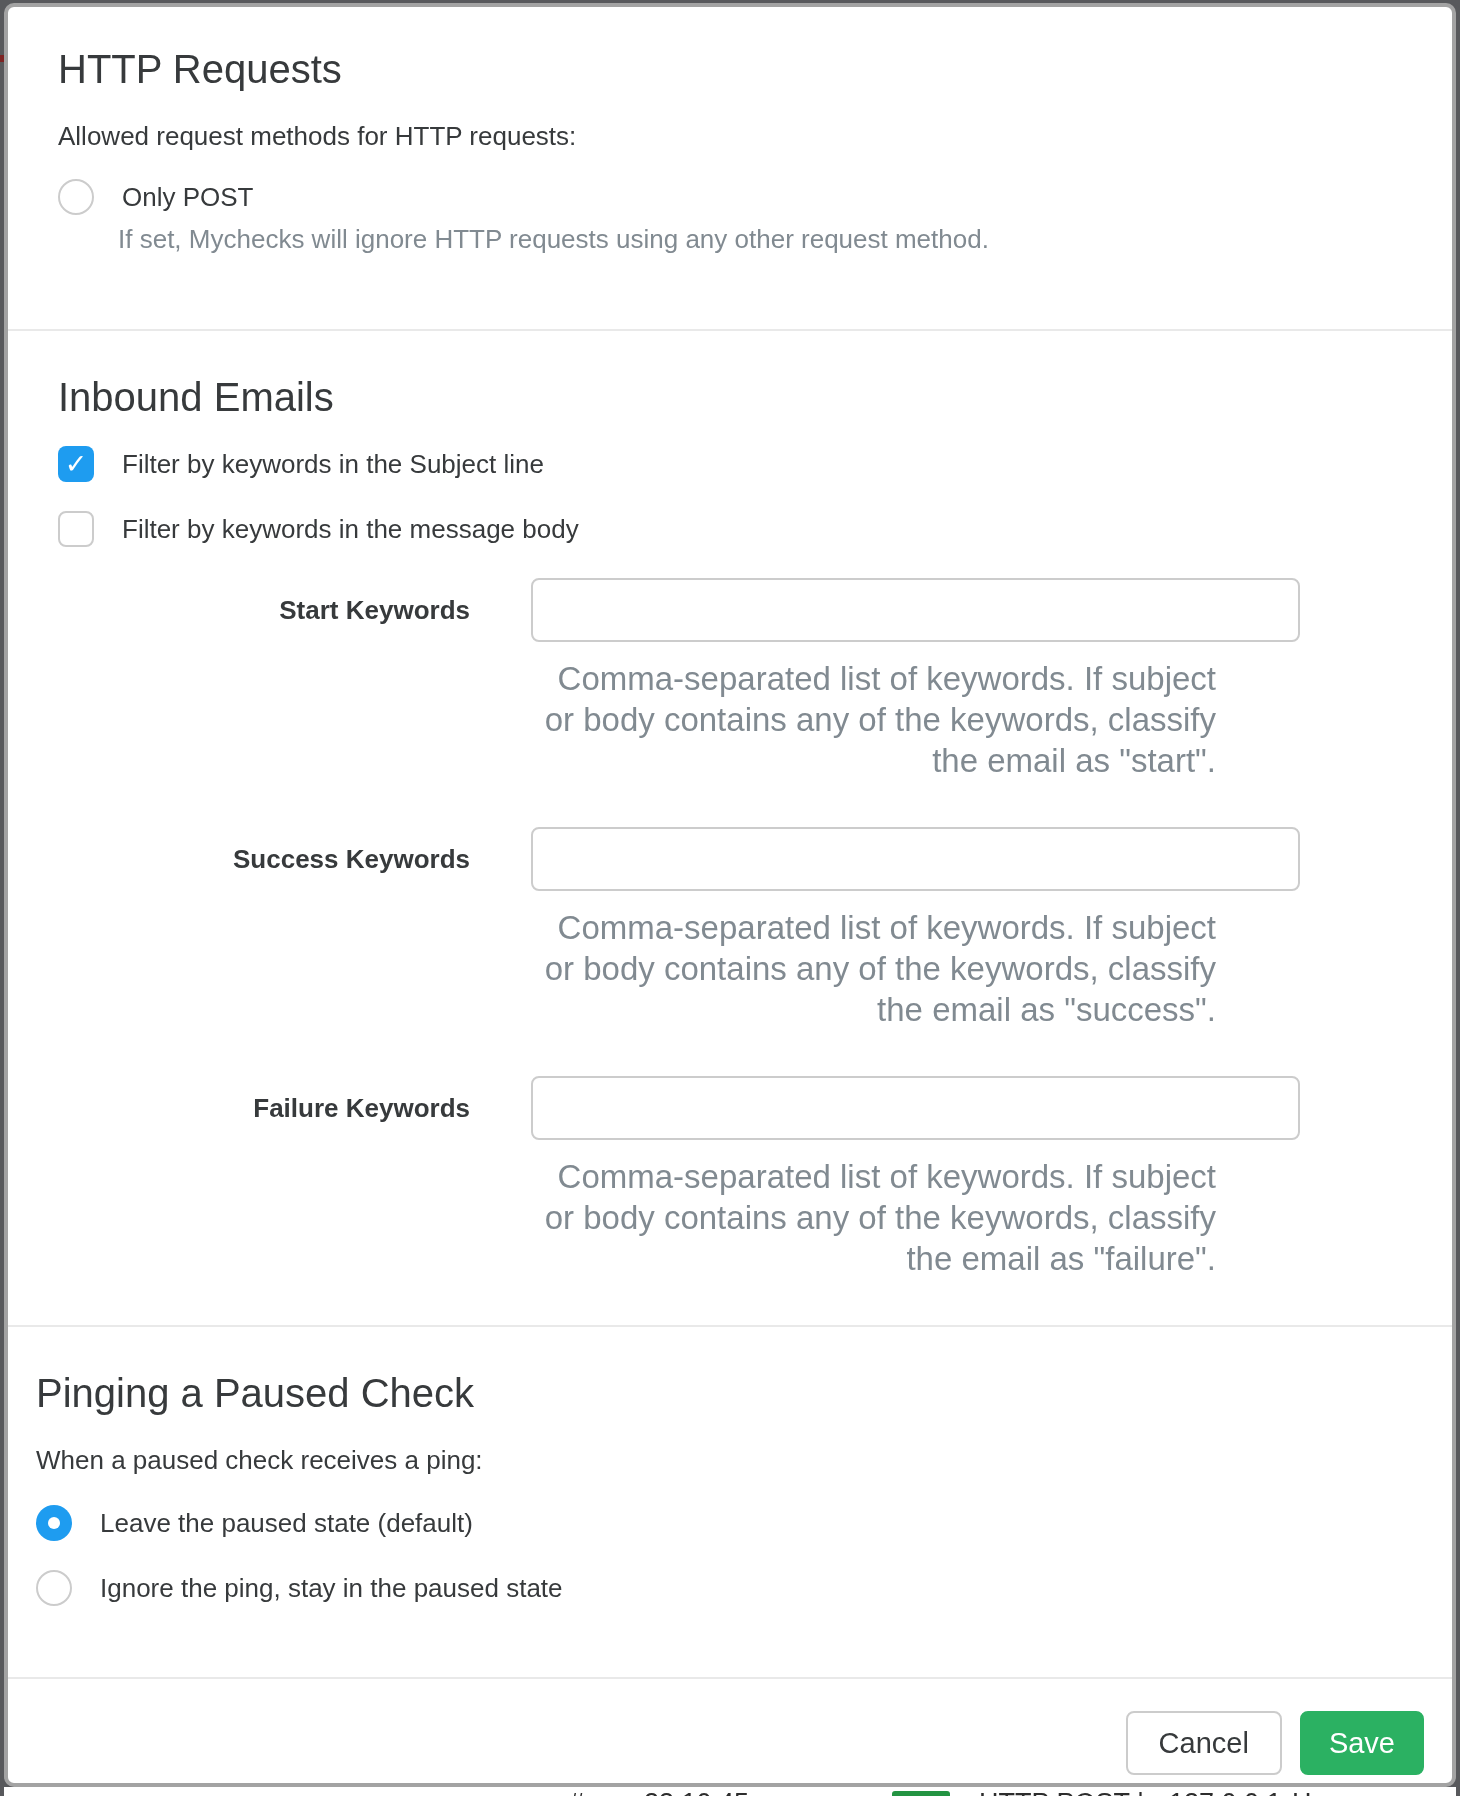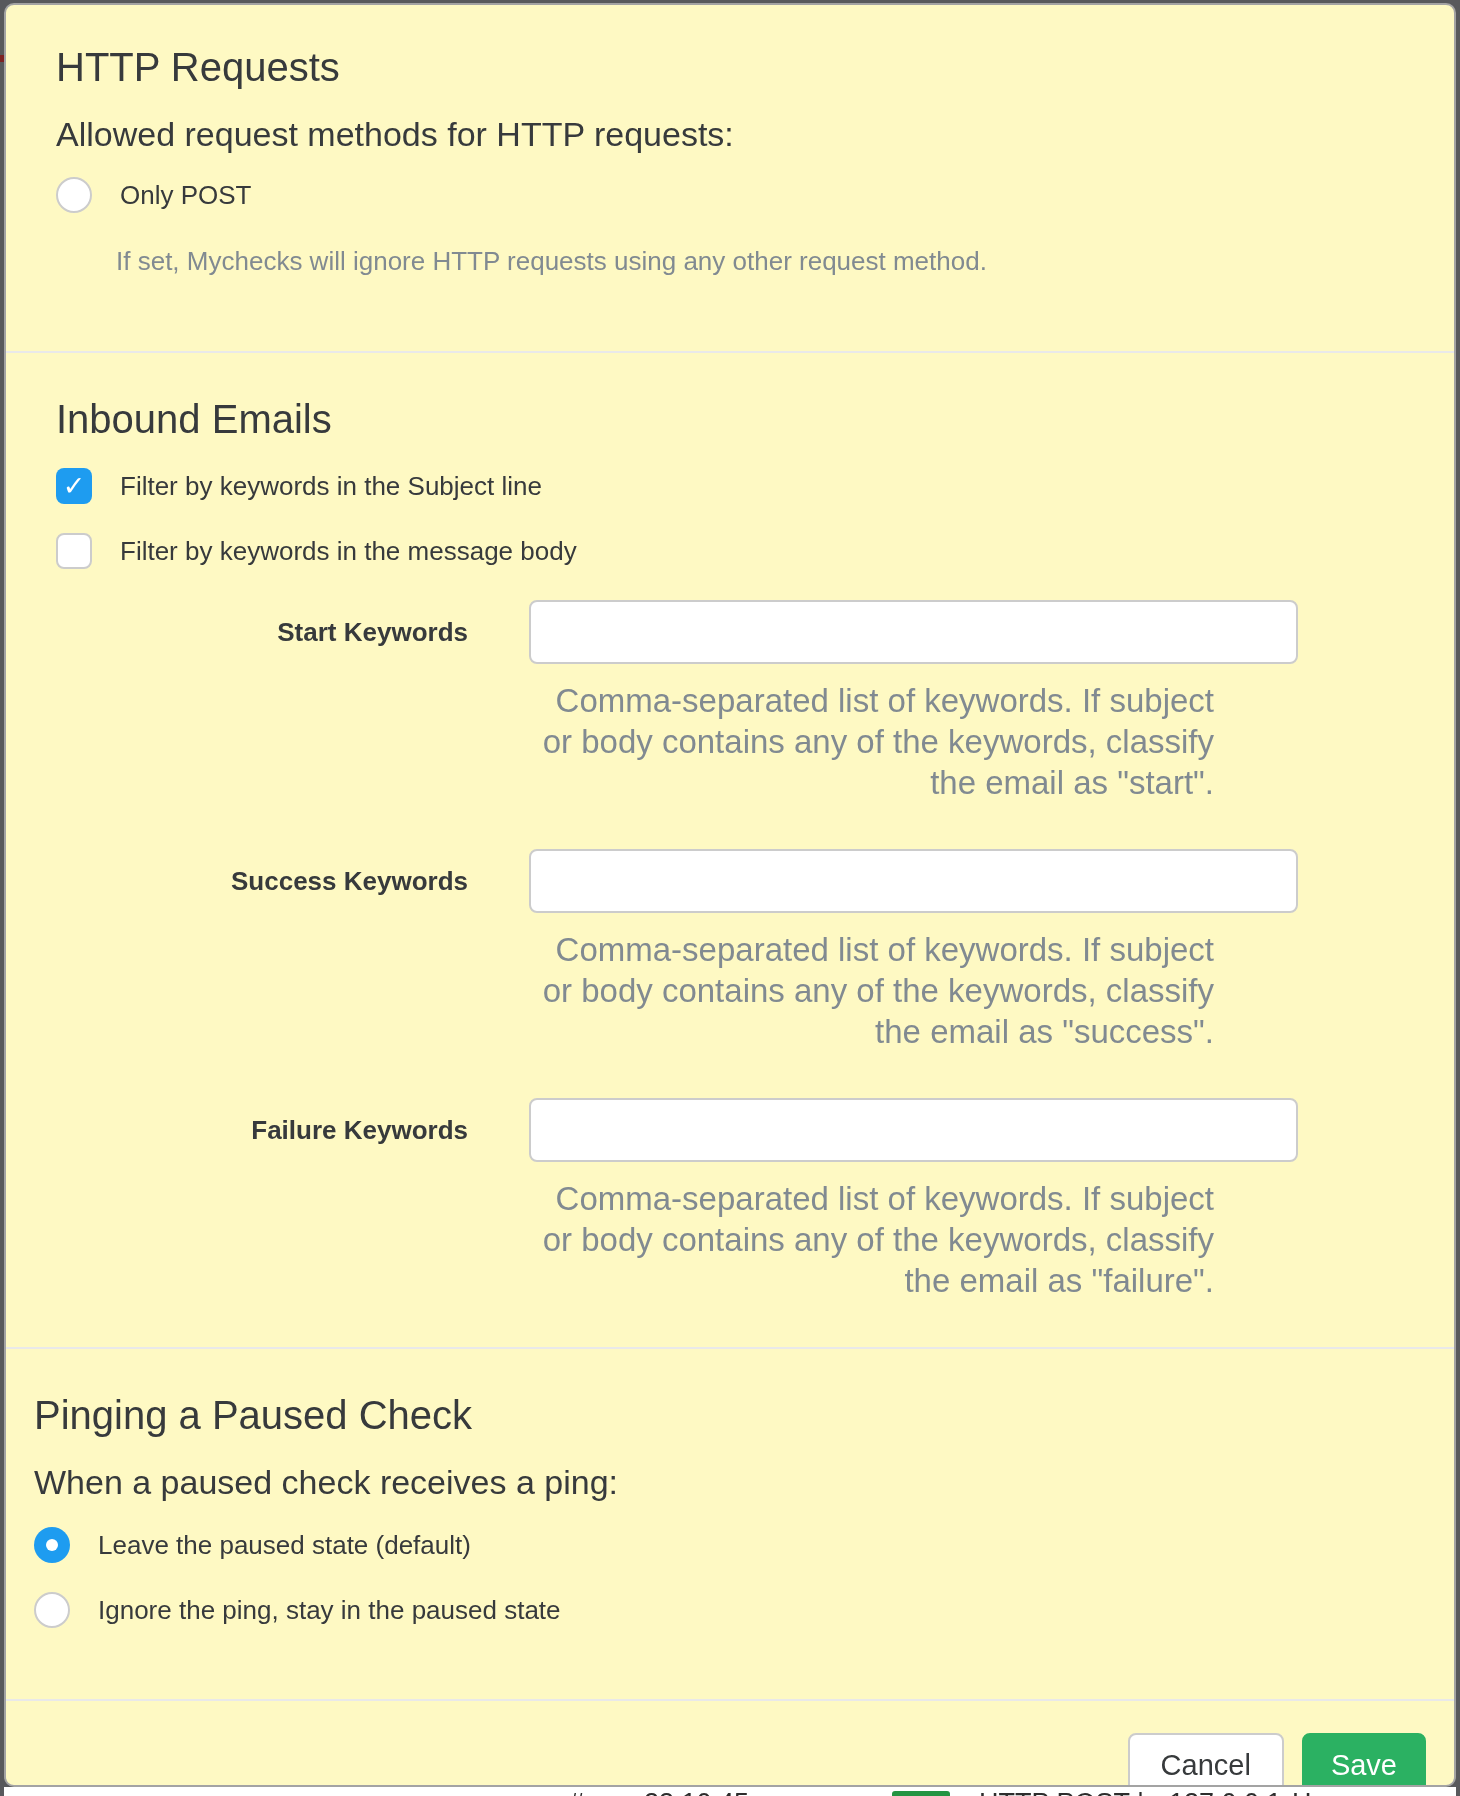--- a/index.html
+++ b/index.html
@@ -16,32 +16,32 @@
   .bottom-strip .frag{position:absolute;top:3px;font-size:27px;line-height:27px;color:#2d2d2d;font-weight:400;white-space:nowrap;}
   .frag-hash{left:565px;color:#555;}
   .frag-date{left:640px;}
   .frag-badge{position:absolute;top:4px;left:888px;width:58px;height:10px;background:#239442;border-radius:3px;}
   .frag-method{left:975px;font-weight:700;}
   .frag-ip{left:1165px;}
   .frag-right{left:1288px;}
 
   .modal{
     position:absolute;top:3px;left:4px;right:4px;bottom:9px;
-    background:#fef9c3;border:2px solid #a3a3a3;border-radius:10px;
+    background:#ffffff;border:4px solid #a3a3a3;border-radius:10px;
     box-sizing:border-box;overflow:hidden;
   }
   .section{padding:0 50px;}
   .sec-http{padding-top:40px;padding-bottom:70px;}
   .sec-emails{border-top:2px solid #e9e9e9;padding-top:44px;padding-bottom:46px;}
   .sec-paused{border-top:2px solid #e9e9e9;padding-top:44px;padding-bottom:70px;padding-left:28px;}
 
   h2.sec-title{
     margin:0 0 26px 0;font-size:40px;line-height:44px;font-weight:400;color:#373a3c;
   }
-  .intro{margin:0 0 22px 0;font-size:34px;line-height:39px;color:#373a3c;}
+  .intro{margin:0 0 22px 0;font-size:26px;line-height:39px;color:#373a3c;}
   .sec-paused .intro{margin-bottom:24px;}
 
   .choice-row{display:flex;align-items:center;margin-bottom:27px;min-height:38px;cursor:pointer;}
   .choice-row:last-of-type{margin-bottom:0;}
   .choice-label{font-size:26px;color:#373a3c;margin-left:28px;}
 
   
   .radio{
     width:36px;height:36px;border-radius:50%;box-sizing:border-box;flex:0 0 36px;
     border:2px solid #ccc;background:#fff;position:relative;
@@ -57,21 +57,21 @@
     width:36px;height:36px;border-radius:8px;box-sizing:border-box;flex:0 0 36px;
     border:2px solid #ccc;background:#fff;position:relative;
   }
   .checkbox.checked{border:none;background:#1e9cf0;}
   .checkbox.checked::after{
     content:"\2713";position:absolute;left:0;top:0;width:36px;height:36px;
     color:#fff;font-size:27px;line-height:37px;text-align:center;font-weight:700;
   }
 
   .help{font-size:26px;line-height:39px;color:#818a91;margin:0;}
-  .help.indent{margin:28px 0 0 60px;max-width:1200px;}
+  .help.indent{margin:4px 0 0 60px;max-width:1200px;}
 
   .form-group{margin-top:30px;}
   .form-group + .form-group{margin-top:46px;}
   .form-row{display:flex;align-items:center;}
   .form-label{
     width:412px;flex:0 0 412px;text-align:right;font-size:26px;font-weight:700;color:#373a3c;
     margin-right:61px;
   }
   .text-input{
     width:769px;height:64px;box-sizing:border-box;border:2px solid #ccc;border-radius:8px;

